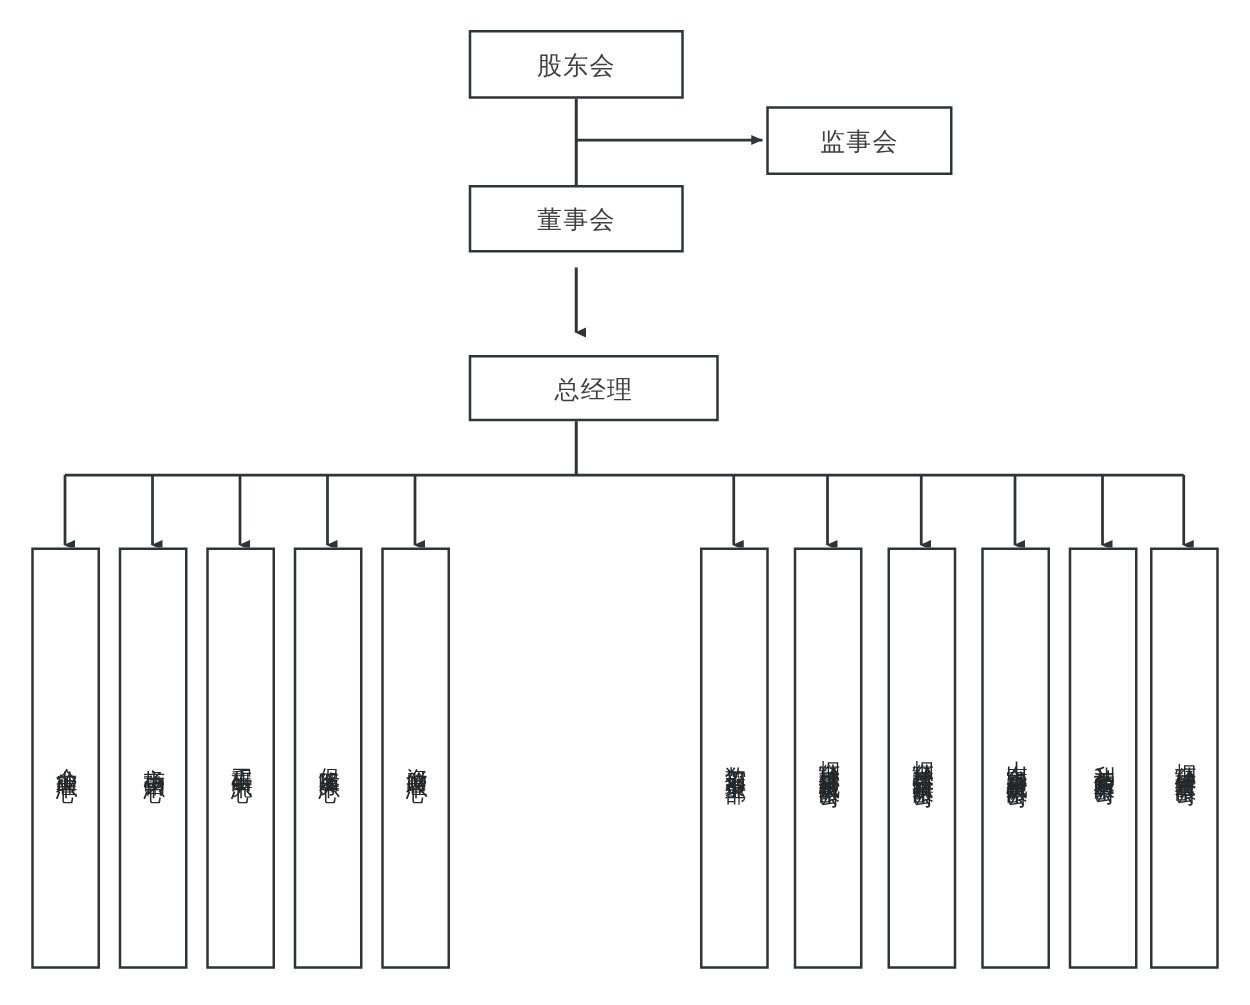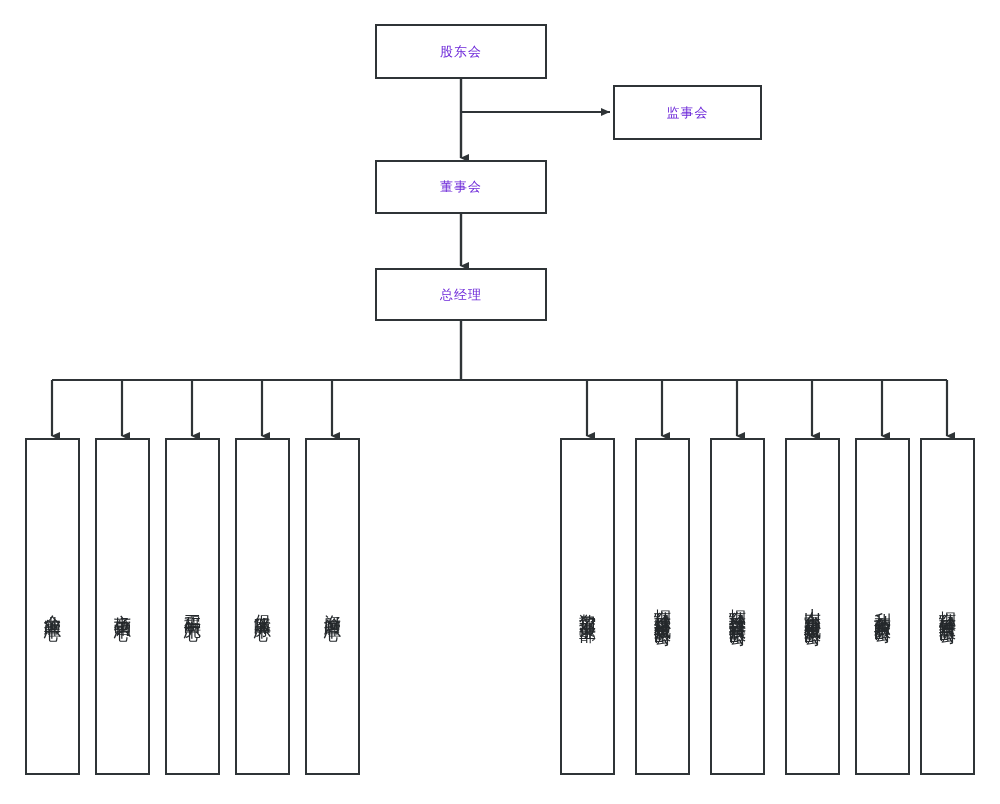--- a/index.html
+++ b/index.html
@@ -32,25 +32,25 @@
     position: absolute;
     box-sizing: border-box;
     border: 2px solid #2f3437;
     background: #ffffff;
     display: flex;
     align-items: center;
     justify-content: center;
     overflow: hidden;
   }
   .node-h .node-label {
-    font-size: 13px;
+    font-size: 20px;
     letter-spacing: 1px;
     line-height: 1.2;
     white-space: nowrap;
-    color: #6d28d9;
+    color: #404040;
   }
   .node-v {
     align-items: center;
     justify-content: center;
   }
   .node-v .node-label {
     writing-mode: vertical-rl;
     text-orientation: upright;
     font-size: 17px;
     line-height: 1.35;
@@ -108,25 +108,25 @@
   </svg>
 
   <div class="node node-h" style="left: 375px; top: 24px; width: 172px; height: 55px;">
     <span class="node-label">股东会</span>
   </div>
 
   <div class="node node-h" style="left: 613px; top: 85px; width: 149px; height: 55px;">
     <span class="node-label">监事会</span>
   </div>
 
-  <div class="node node-h" style="left: 375px; top: 160px; width: 172px; height: 54px;">
+  <div class="node node-h" style="left: 375px; top: 148px; width: 172px; height: 54px;">
     <span class="node-label">董事会</span>
   </div>
 
-  <div class="node node-h" style="left: 375px; top: 268px; width: 172px; height: 53px;">
+  <div class="node node-h" style="left: 375px; top: 284px; width: 200px; height: 53px;">
     <span class="node-label">总经理</span>
   </div>
 
   <div id="department-layer">
       <div class="node node-v" style="left: 25px; top: 438px; width: 55px; height: 337px;">
         <span class="node-label">企业管理中心</span>
       </div>
       <div class="node node-v" style="left: 95px; top: 438px; width: 55px; height: 337px;">
         <span class="node-label">市场营销中心</span>
       </div>

